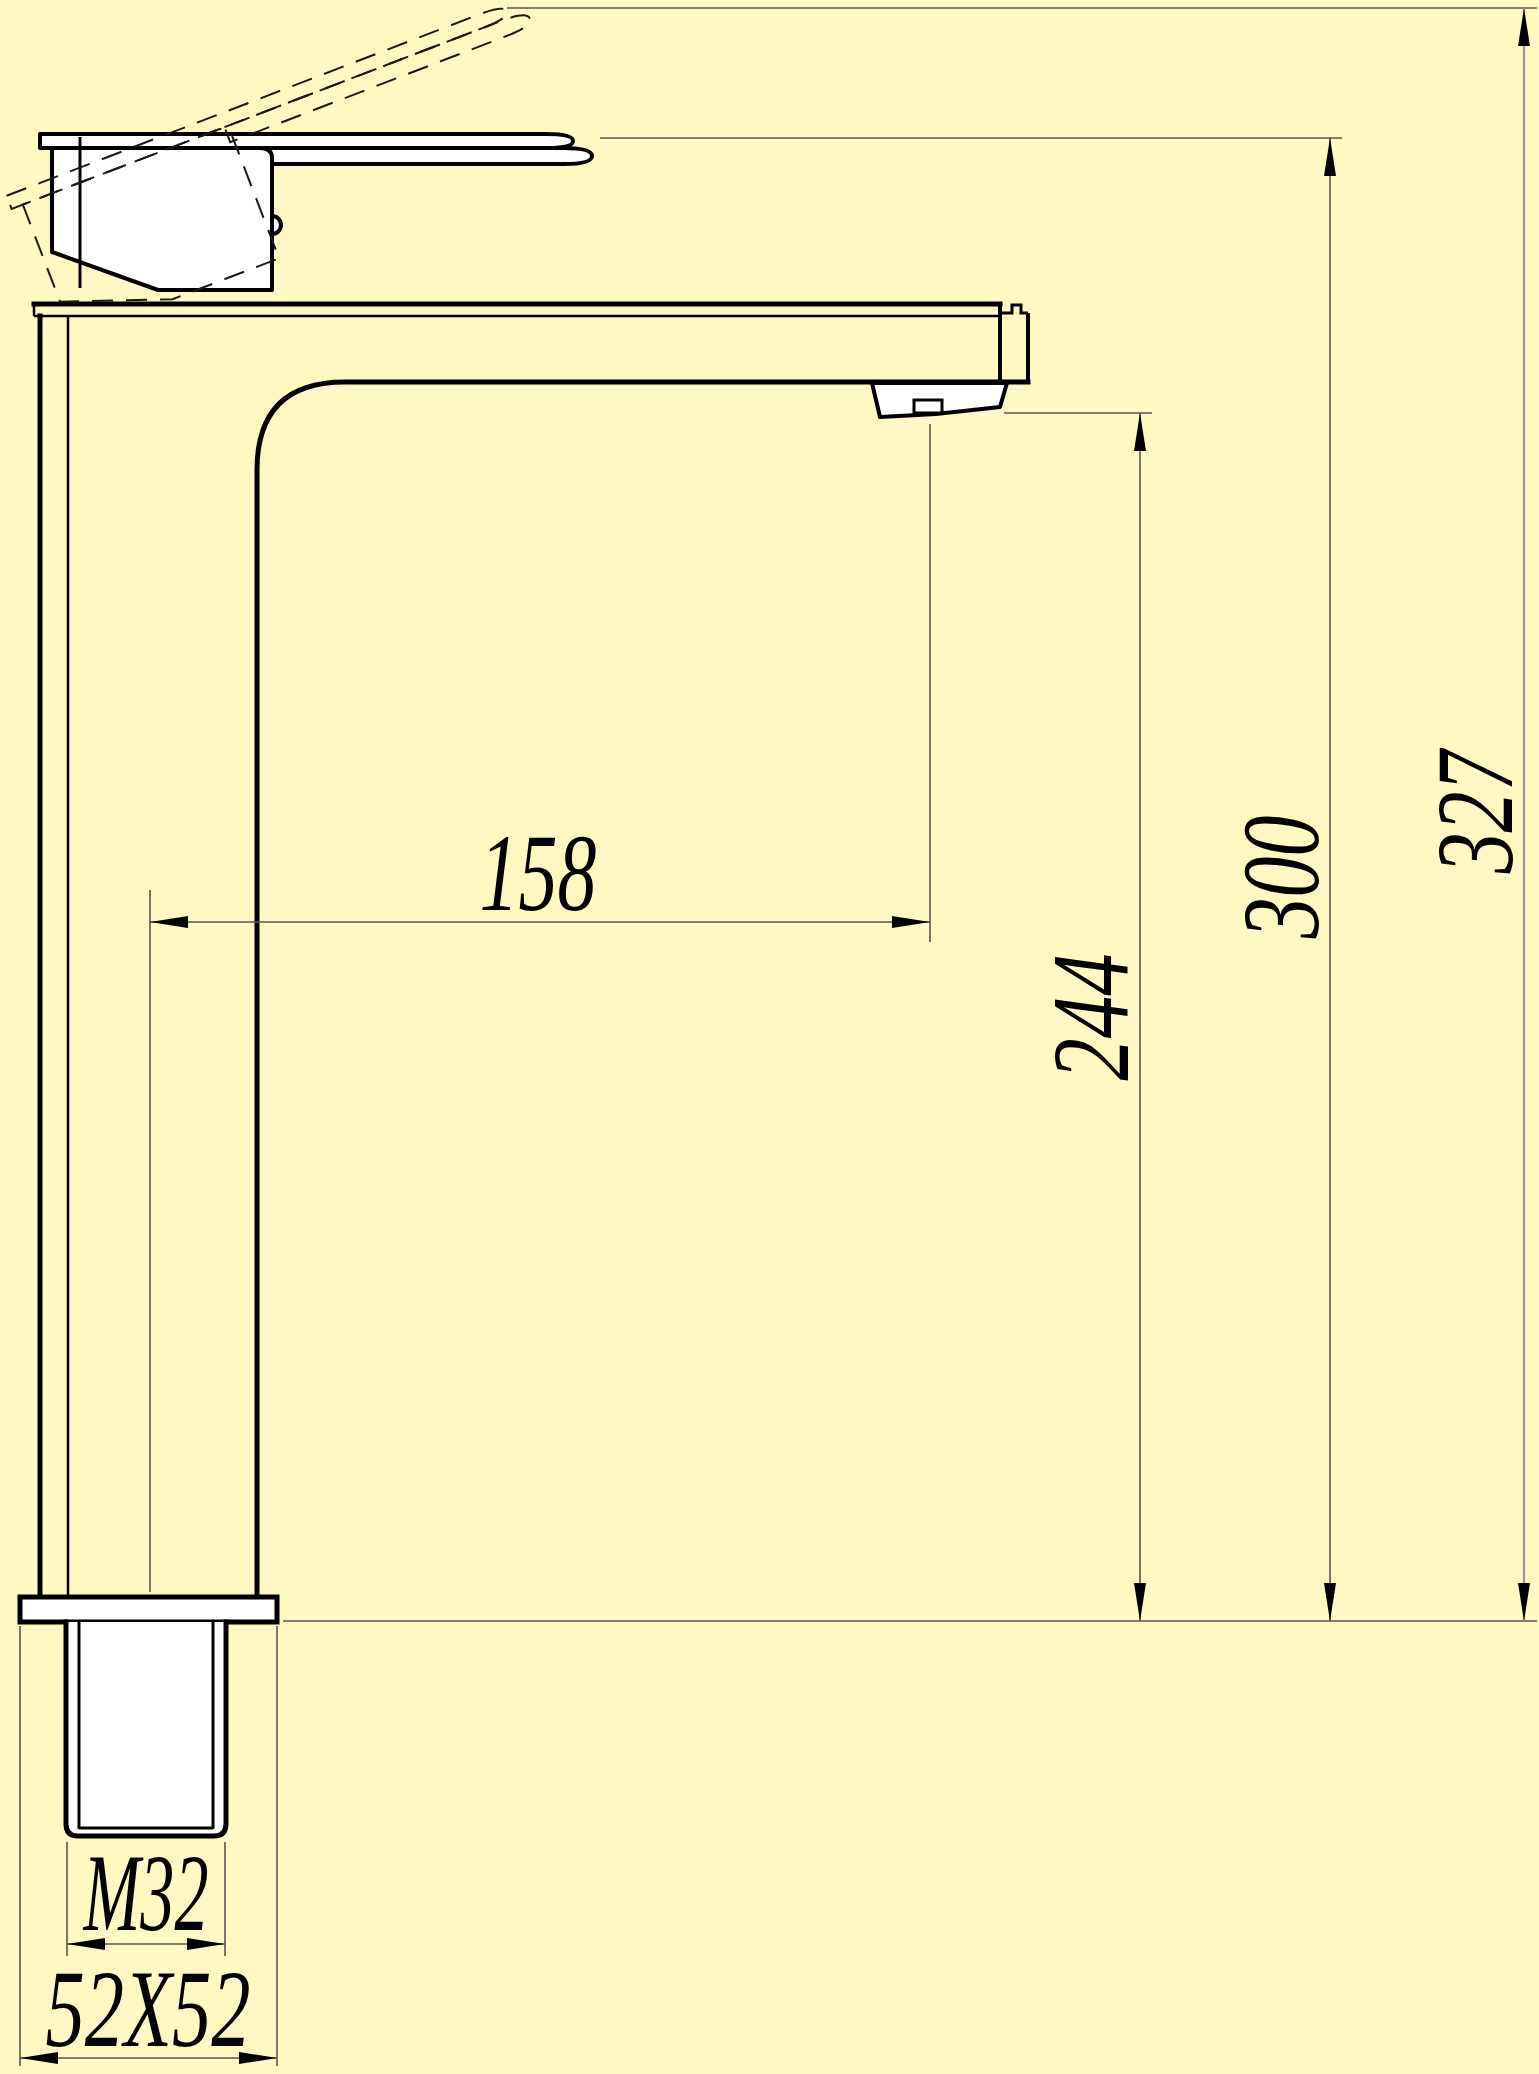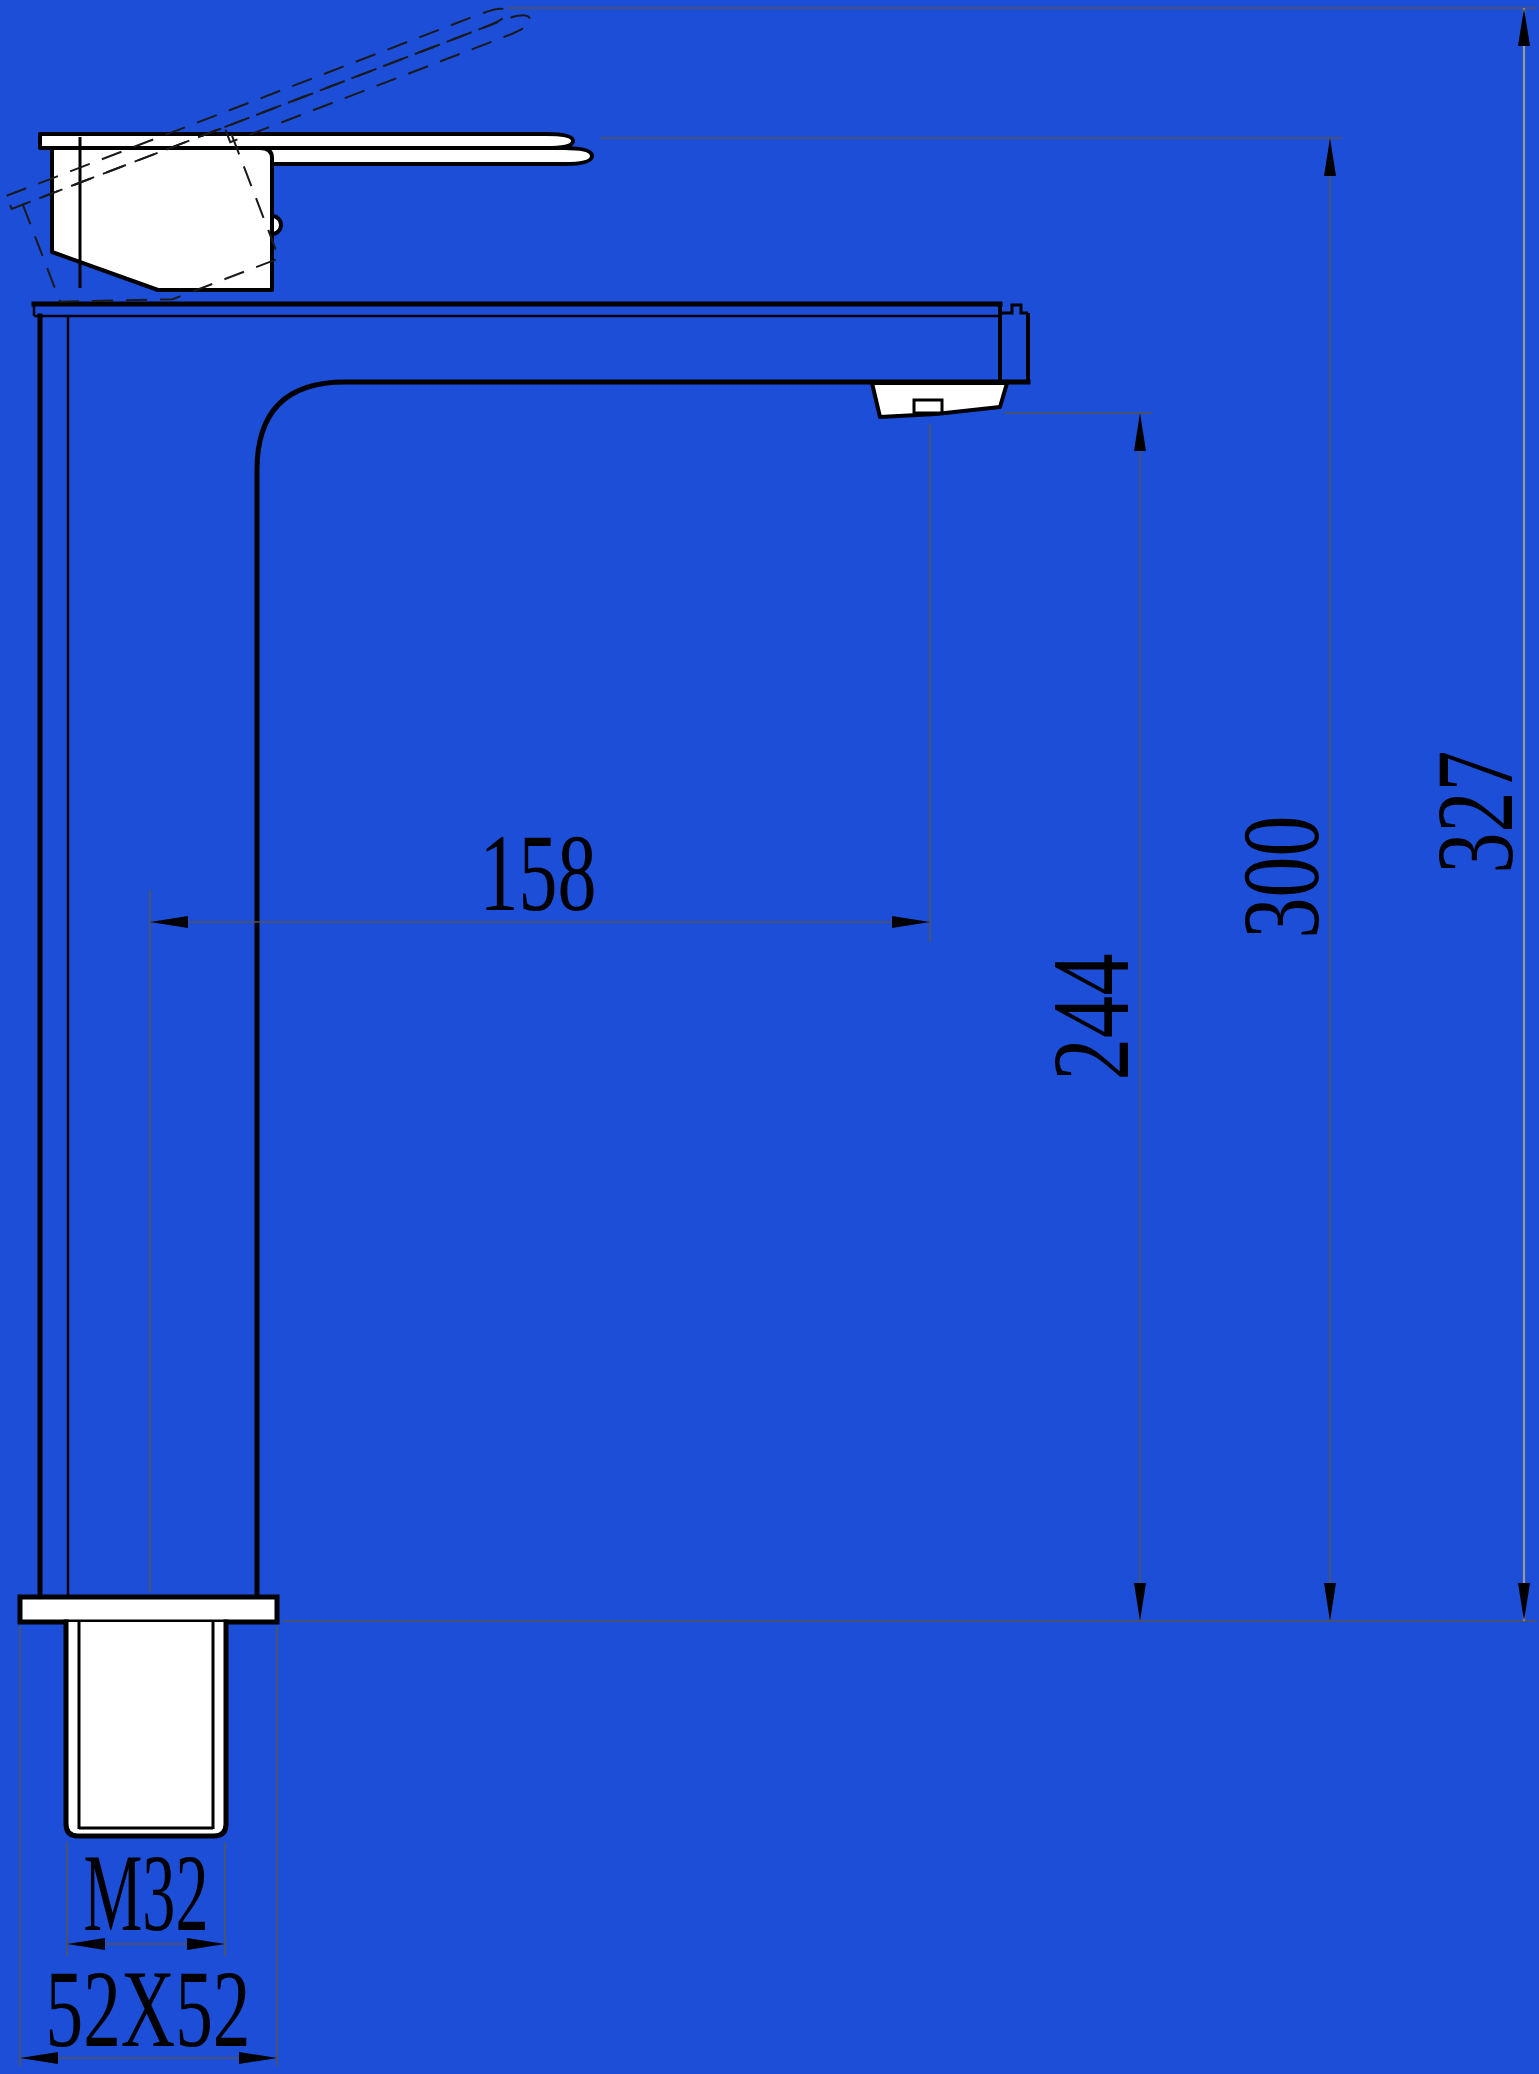--- a/index.html
+++ b/index.html
@@ -1,16 +1,16 @@
 <!DOCTYPE html>
 <html><head>
 <meta charset="utf-8">
 <style>
   html,body{margin:0;padding:0;background:#ffffff;}
-  .page{width:1539px;height:2074px;background:#1d4ed8;position:relative;}
+  .page{width:1539px;height:2074px;background:#fef9c3;position:relative;font-style:italic;}
   svg{display:block;}
   .thick{stroke:#000;stroke-width:5;fill:none;stroke-linecap:square;}
   .med{stroke:#000;stroke-width:4;fill:none;stroke-linejoin:round;}
   .thin{stroke:#000;stroke-width:2.5;fill:none;}
   .seam{stroke:#000;stroke-width:3;fill:none;}
   .wfill{fill:#ffffff;}
   .nofill{fill:none;}
   .dash{stroke:#1a1a1a;stroke-width:2;fill:none;stroke-dasharray:21 13;}
   .dim{stroke:#555;stroke-width:1.6;fill:none;}
   .dimgray{stroke:#999;stroke-width:2.2;fill:none;}

